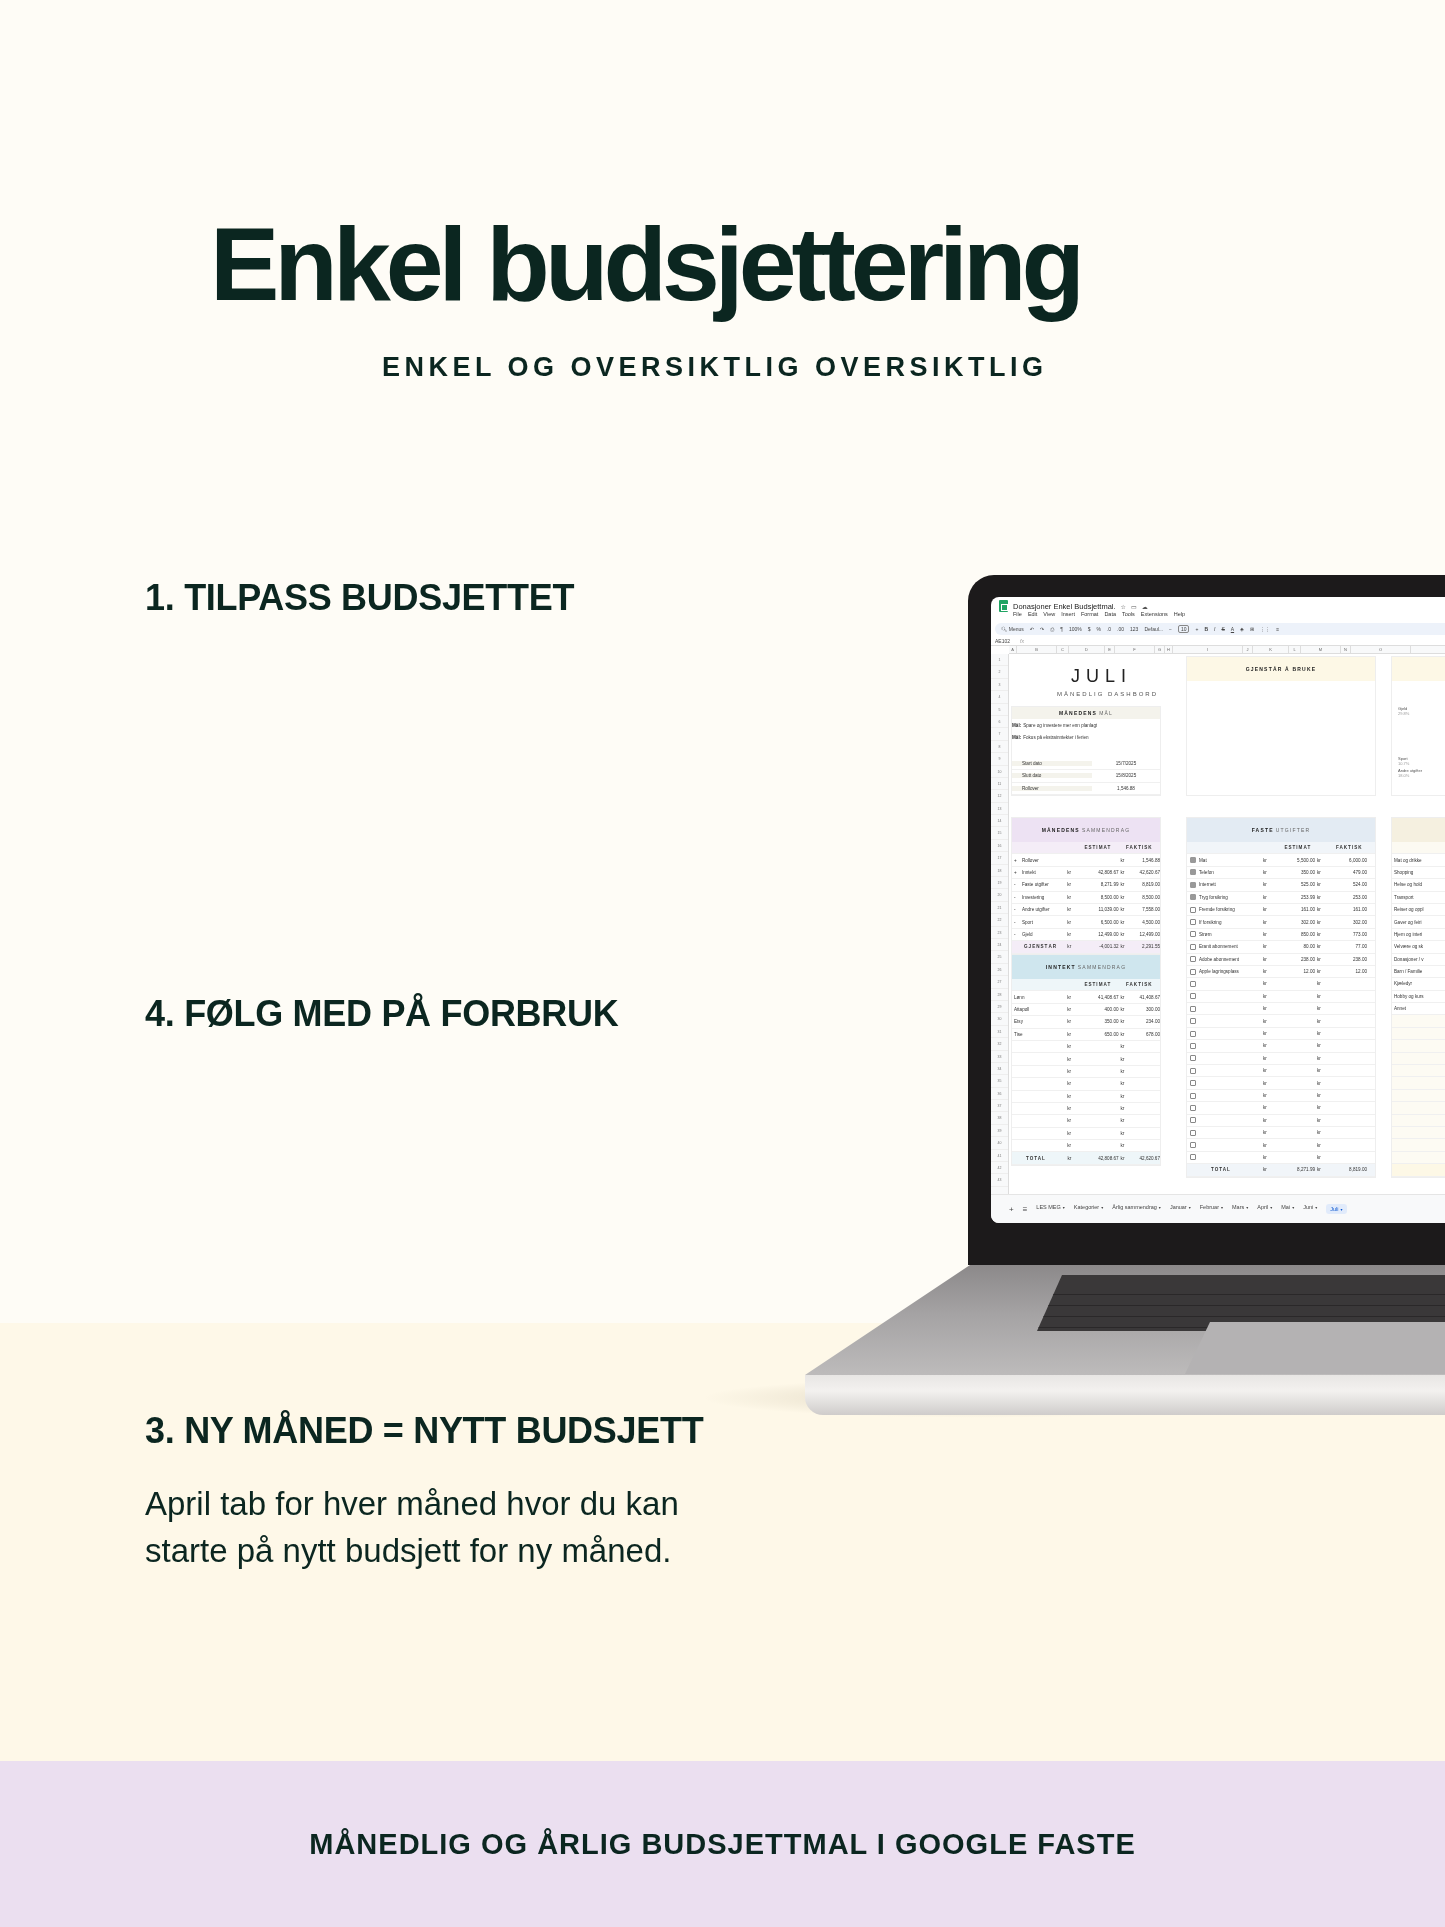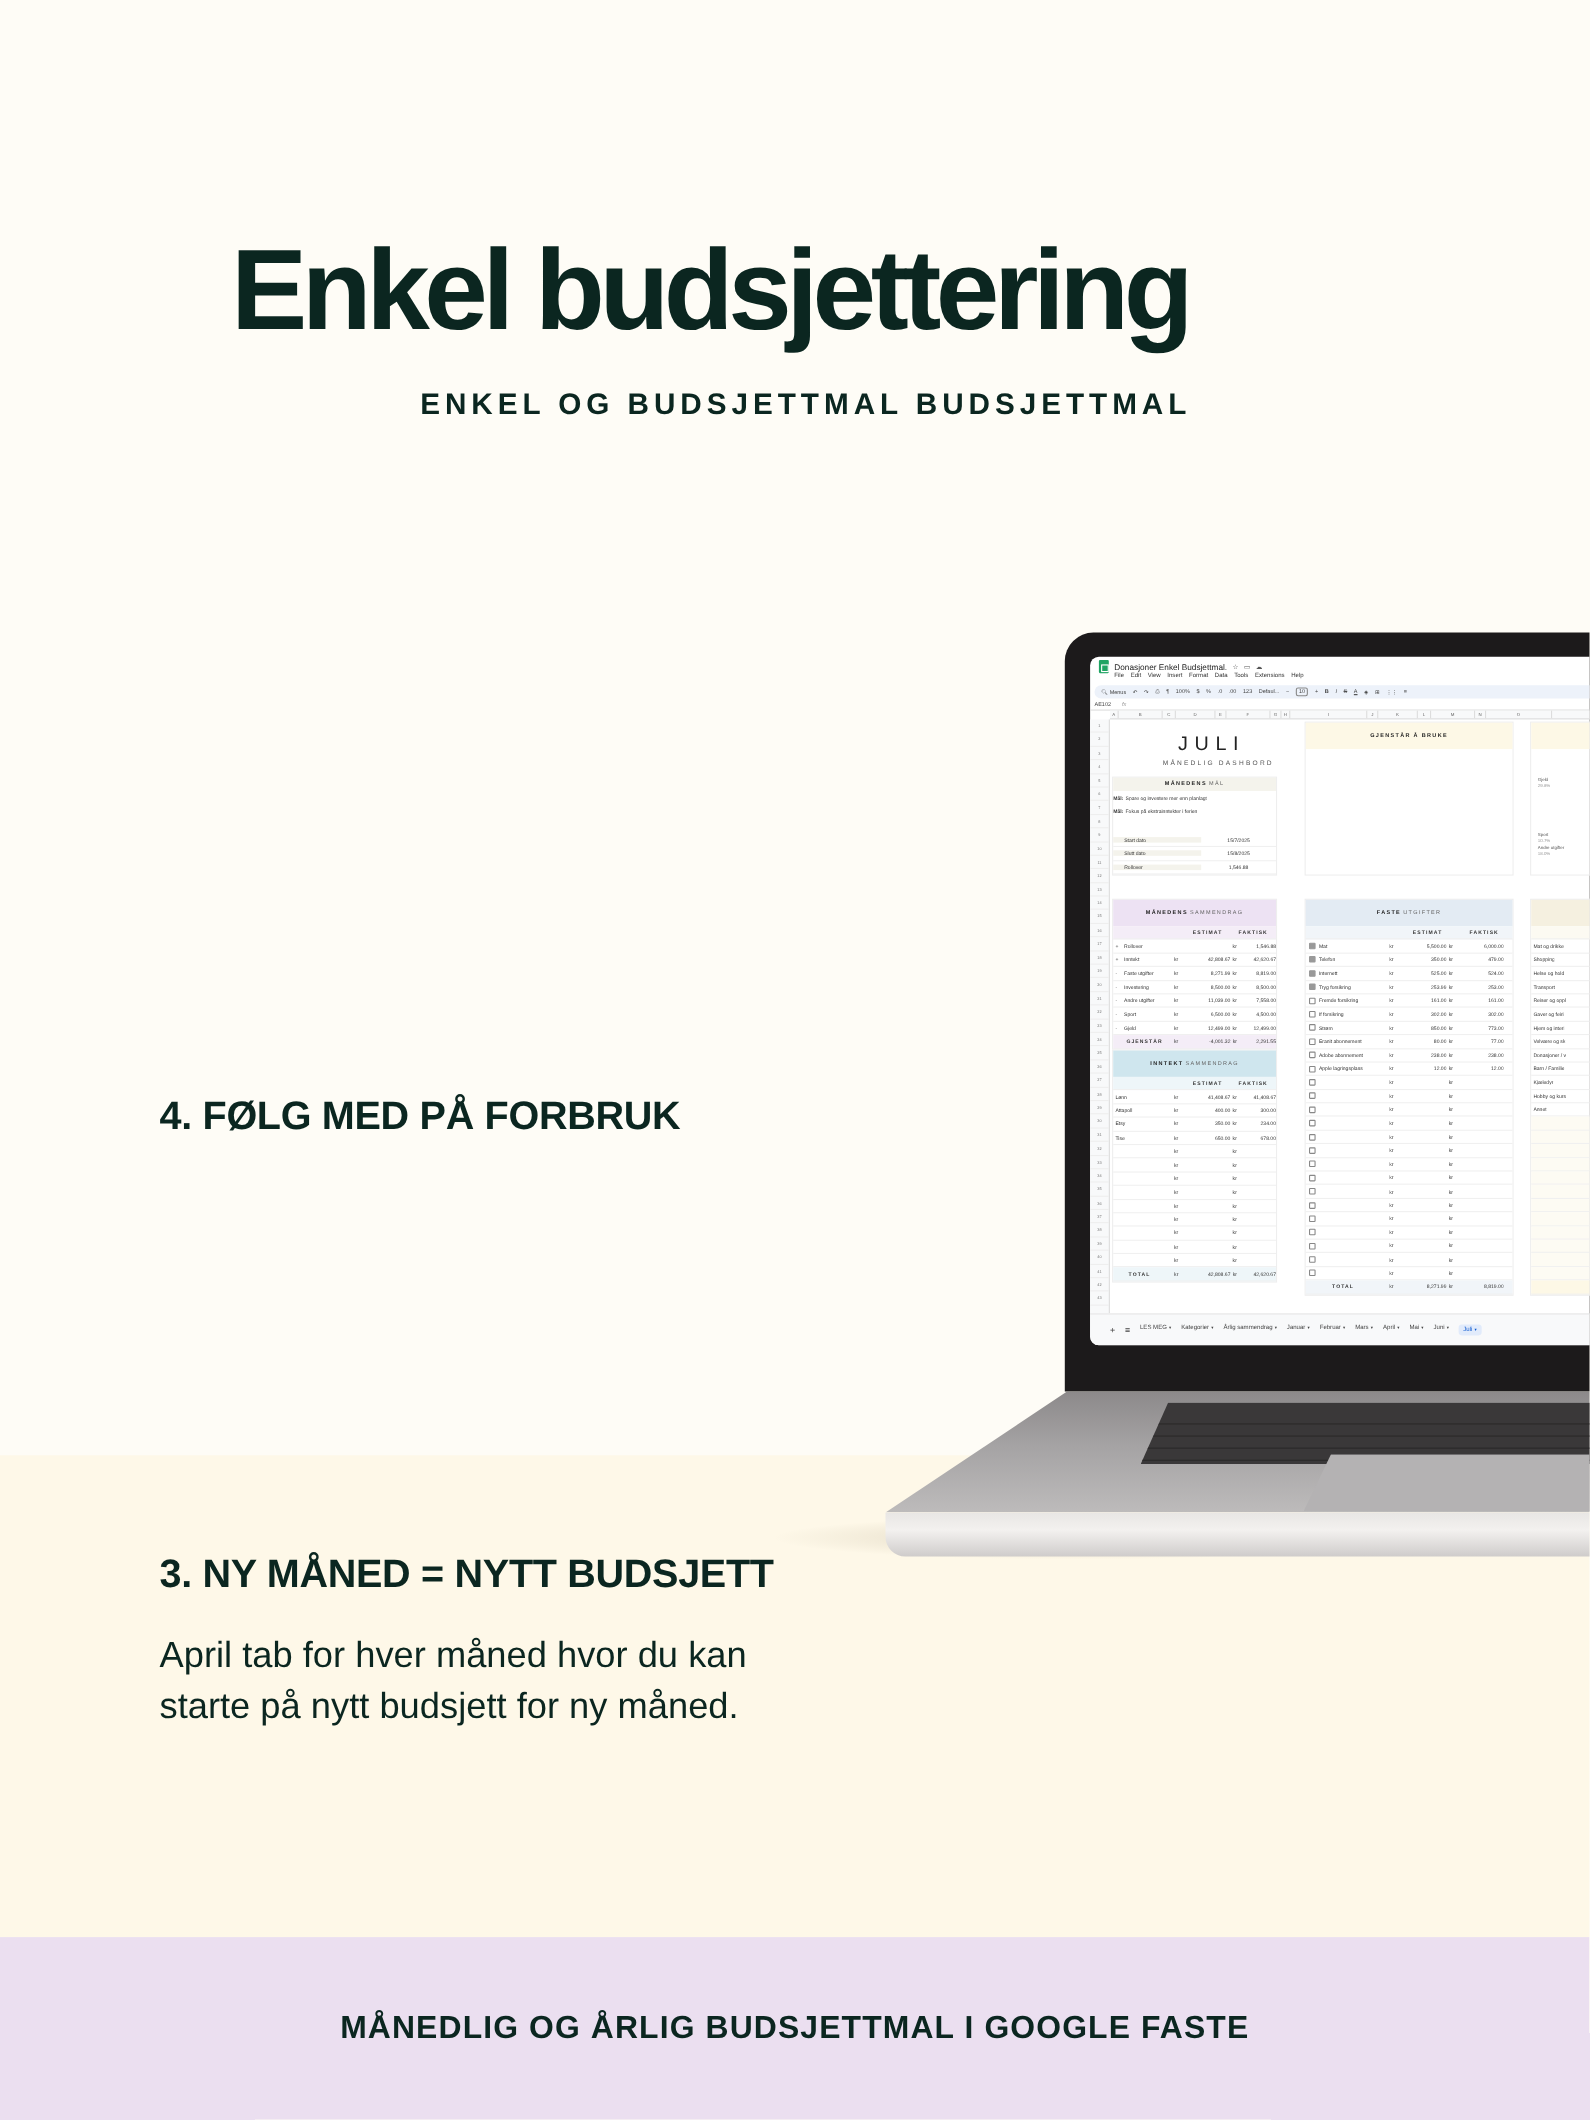--- a/index.html
+++ b/index.html
@@ -51,23 +51,24 @@
   .cb{width:6px;height:6px;border:1px solid #888;border-radius:1px;margin:0 3px;flex:none}
   .cb.on{background:#999;border-color:#999}
 </style>
 </head>
 <body>
 
 <div class="band-top"></div>
 <div class="band-mid"></div>
 
 <h1 class="title">Enkel budsjettering</h1>
-<div class="subtitle">ENKEL OG BUDSJETTMAL BUDSJETTMAL</div>
+<div class="subtitle">ENKEL OG OVERSIKTLIG OVERSIKTLIG</div>
 
 <div class="section" style="top:577px">
+  <h2>1. TILPASS BUDSJETTET</h2>
 </div>
 <div class="section" style="top:993px">
   <h2>4. FØLG MED PÅ FORBRUK</h2>
 </div>
 <div class="section" style="top:1410px">
   <h2>3. NY MÅNED = NYTT BUDSJETT</h2>
   <p style="width:580px">April tab for hver måned hvor du kan starte på nytt budsjett for ny måned.</p>
 </div>
 
 <div class="band-foot">

